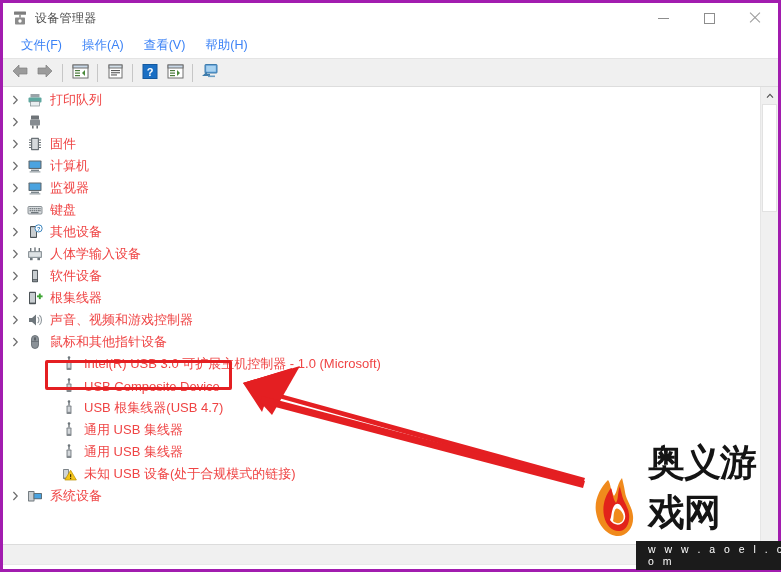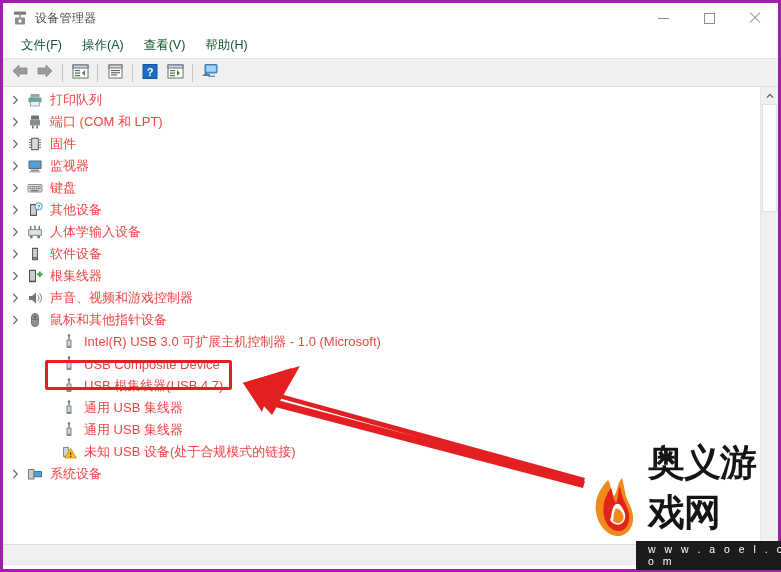--- a/index.html
+++ b/index.html
@@ -88,21 +88,21 @@
 
   
   .menubar {
     height: 25px;
     min-height: 25px;
     display: flex;
     align-items: center;
     background: #ffffff;
     padding-left: 8px;
     font-size: 12.5px;
-    color: #14532d;
+    color: #3b82f6;
   }
   .menu-item {
     padding: 3px 10px;
     cursor: default;
     white-space: nowrap;
   }
 
   
   .toolbar {
     height: 27px;
@@ -415,41 +415,54 @@
             <svg width="7" height="10" viewBox="0 0 7 10">
               <path d="M1.4 1 L5.2 5 L1.4 9" fill="none" stroke="#6d6d6d" stroke-width="1.2"></path>
             </svg>
           </span>
           <span class="icon-slot"><svg width="16" height="16" viewBox="0 0 16 16">
               <rect x="4" y="1.5" width="8" height="4" rx="0.6" fill="#6f7478"></rect>
               <rect x="3" y="5.5" width="10" height="6" rx="1" fill="#878d92"></rect>
               <rect x="5" y="11.5" width="1.6" height="3" fill="#6f7478"></rect>
               <rect x="9.4" y="11.5" width="1.6" height="3" fill="#6f7478"></rect>
             </svg></span>
-          <span class="label">端口 (COM 和 LPT)</span>
         </div>
         <div class="row lvl1">
           <span class="chev">
             <svg width="7" height="10" viewBox="0 0 7 10">
               <path d="M1.4 1 L5.2 5 L1.4 9" fill="none" stroke="#6d6d6d" stroke-width="1.2"></path>
             </svg>
           </span>
           <span class="icon-slot"><svg width="16" height="16" viewBox="0 0 16 16">
               <rect x="4" y="1.8" width="8" height="12.4" rx="0.6" fill="#6b7277"></rect>
               <rect x="5.2" y="3" width="5.6" height="10" fill="#d6dadd"></rect>
               <rect x="2" y="3.5" width="2" height="1" fill="#6b7277"></rect>
               <rect x="2" y="6" width="2" height="1" fill="#6b7277"></rect>
               <rect x="2" y="8.5" width="2" height="1" fill="#6b7277"></rect>
               <rect x="2" y="11" width="2" height="1" fill="#6b7277"></rect>
               <rect x="12" y="3.5" width="2" height="1" fill="#6b7277"></rect>
               <rect x="12" y="6" width="2" height="1" fill="#6b7277"></rect>
               <rect x="12" y="8.5" width="2" height="1" fill="#6b7277"></rect>
               <rect x="12" y="11" width="2" height="1" fill="#6b7277"></rect>
             </svg></span>
           <span class="label">固件</span>
+        </div>
+        <div class="row lvl1">
+          <span class="chev">
+            <svg width="7" height="10" viewBox="0 0 7 10">
+              <path d="M1.4 1 L5.2 5 L1.4 9" fill="none" stroke="#6d6d6d" stroke-width="1.2"></path>
+            </svg>
+          </span>
+          <span class="icon-slot"><svg width="16" height="16" viewBox="0 0 16 16">
+              <rect x="1.5" y="2.5" width="13" height="8.5" rx="0.8" fill="#5f6a70"></rect>
+              <rect x="2.6" y="3.5" width="10.8" height="6.4" fill="#4aa3e0"></rect>
+              <rect x="4" y="11.6" width="8" height="1.6" fill="#7b868c"></rect>
+              <rect x="2.5" y="13.2" width="11" height="1.2" rx="0.5" fill="#9aa3a8"></rect>
+            </svg></span>
+          <span class="label">计算机</span>
         </div>
         <div class="row lvl1">
           <span class="chev">
             <svg width="7" height="10" viewBox="0 0 7 10">
               <path d="M1.4 1 L5.2 5 L1.4 9" fill="none" stroke="#6d6d6d" stroke-width="1.2"></path>
             </svg>
           </span>
           <span class="icon-slot"><svg width="16" height="16" viewBox="0 0 16 16">
               <rect x="1.5" y="2.5" width="13" height="8.5" rx="0.8" fill="#5f6a70"></rect>
               <rect x="2.6" y="3.5" width="10.8" height="6.4" fill="#4aa3e0"></rect>

